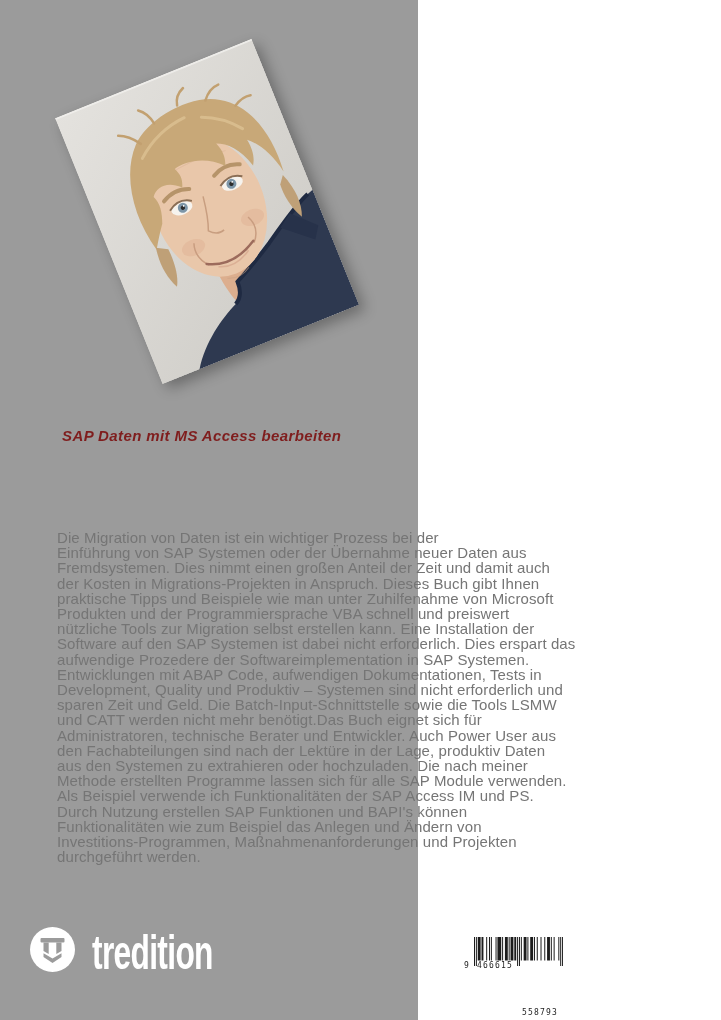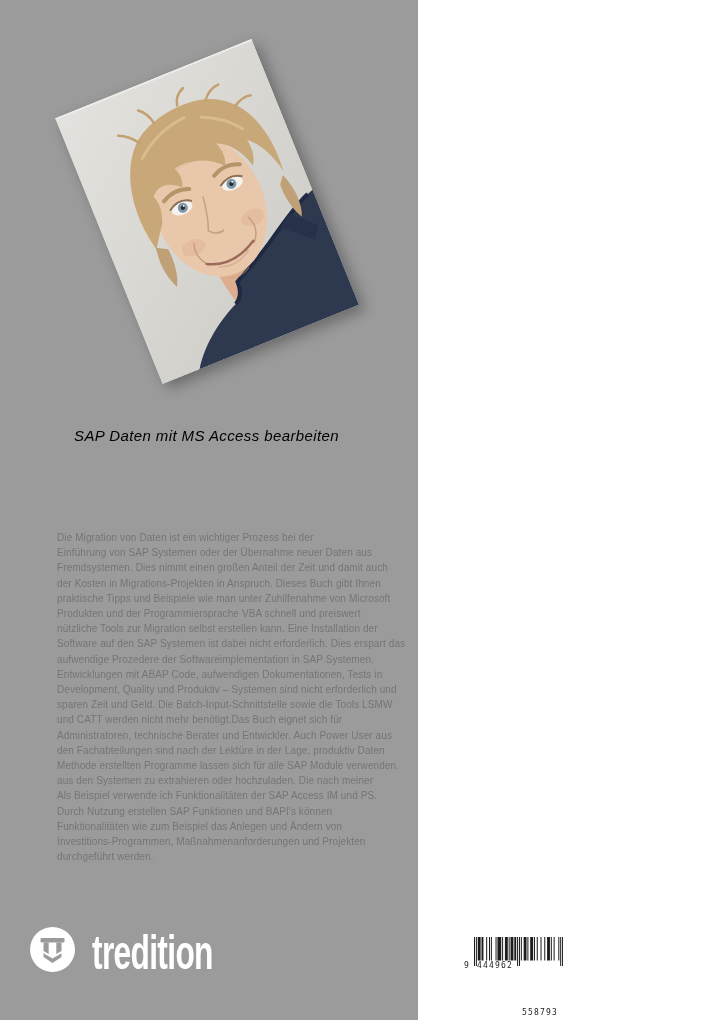--- a/index.html
+++ b/index.html
@@ -13,27 +13,27 @@
     background:#9b9b9b;
   }
   .photo{
     position:absolute;left:101px;top:68px;width:212px;height:287px;
     transform:rotate(-22deg);
     box-shadow:4px 7px 14px rgba(0,0,0,.30);
     overflow:hidden;
   }
   .photo svg{display:block;width:100%;height:100%;}
   .caption{
-    position:absolute;left:74px;top:427px;
-    font-size:15px;font-style:italic;color:#000000;
-    letter-spacing:.4px;white-space:nowrap;
+    position:absolute;left:62px;top:427px;
+    font-size:15px;font-style:italic;color:#7f1d1d;
+    letter-spacing:.4px;white-space:nowrap;font-weight:bold;
   }
   .blurb{
     position:absolute;left:57px;top:530px;
-    font-size:10px;line-height:15.2px;color:#757575;
+    font-size:15px;line-height:15.2px;color:#757575;
     letter-spacing:.1px;
   }
   .blurb .line{white-space:pre;}
   .publisher{position:absolute;left:0;top:0;}
   .logo-circle{position:absolute;left:30px;top:927px;width:45px;height:45px;}
   .wordmark{
     position:absolute;left:92px;top:931px;
     font-size:48px;font-weight:700;line-height:44px;color:#ffffff;
     letter-spacing:-1px;transform:scaleX(.66);transform-origin:left top;
     white-space:nowrap;
@@ -122,22 +122,22 @@
       <div class="line">Produkten und der Programmiersprache VBA schnell und preiswert</div>
       <div class="line">nützliche Tools zur Migration selbst erstellen kann. Eine Installation der</div>
       <div class="line">Software auf den SAP Systemen ist dabei nicht erforderlich. Dies erspart das</div>
       <div class="line">aufwendige Prozedere der Softwareimplementation in SAP Systemen.</div>
       <div class="line">Entwicklungen mit ABAP Code, aufwendigen Dokumentationen, Tests in</div>
       <div class="line">Development, Quality und Produktiv – Systemen sind nicht erforderlich und</div>
       <div class="line">sparen Zeit und Geld. Die Batch-Input-Schnittstelle sowie die Tools LSMW</div>
       <div class="line">und CATT werden nicht mehr benötigt.Das Buch eignet sich für</div>
       <div class="line">Administratoren, technische Berater und Entwickler. Auch Power User aus</div>
       <div class="line">den Fachabteilungen sind nach der Lektüre in der Lage, produktiv Daten</div>
+      <div class="line">aus den Systemen zu extrahieren oder hochzuladen. Die nach meiner</div>
       <div class="line">Methode erstellten Programme lassen sich für alle SAP Module verwenden.</div>
-      <div class="line">aus den Systemen zu extrahieren oder hochzuladen. Die nach meiner</div>
       <div class="line">Als Beispiel verwende ich Funktionalitäten der SAP Access IM und PS.</div>
       <div class="line">Durch Nutzung erstellen SAP Funktionen und BAPI's können</div>
       <div class="line">Funktionalitäten wie zum Beispiel das Anlegen und Ändern von</div>
       <div class="line">Investitions-Programmen, Maßnahmenanforderungen und Projekten</div>
       <div class="line">durchgeführt werden.</div>
     </div>
 
   <div class="publisher">
     <svg class="logo-circle" viewBox="0 0 45 45">
       <circle cx="22.5" cy="22.5" r="22.5" fill="#ffffff"></circle>
@@ -175,16 +175,16 @@
       <rect x="66.516" y="0" width="0.997" height="23.5" fill="#1c1c1c"></rect>
       <rect x="70.263" y="0" width="0.997" height="23.5" fill="#1c1c1c"></rect>
       <rect x="73.074" y="0" width="2.871" height="23.5" fill="#1c1c1c"></rect>
       <rect x="76.821" y="0" width="0.997" height="23.5" fill="#1c1c1c"></rect>
       <rect x="79.632" y="0" width="0.997" height="23.5" fill="#1c1c1c"></rect>
       <rect x="84.316" y="0" width="0.997" height="23.5" fill="#1c1c1c"></rect>
       <rect x="86.189" y="0" width="0.997" height="29" fill="#1c1c1c"></rect>
       <rect x="88.063" y="0" width="0.997" height="29" fill="#1c1c1c"></rect>
     </svg>
   <span class="bc-digit bc-lead">9</span>
-  <span class="bc-digit bc-g1">444962</span>
+  <span class="bc-digit bc-g1">466615</span>
   <span class="bc-digit bc-g2">558793</span>
 
 </div>
 
 </body></html>

